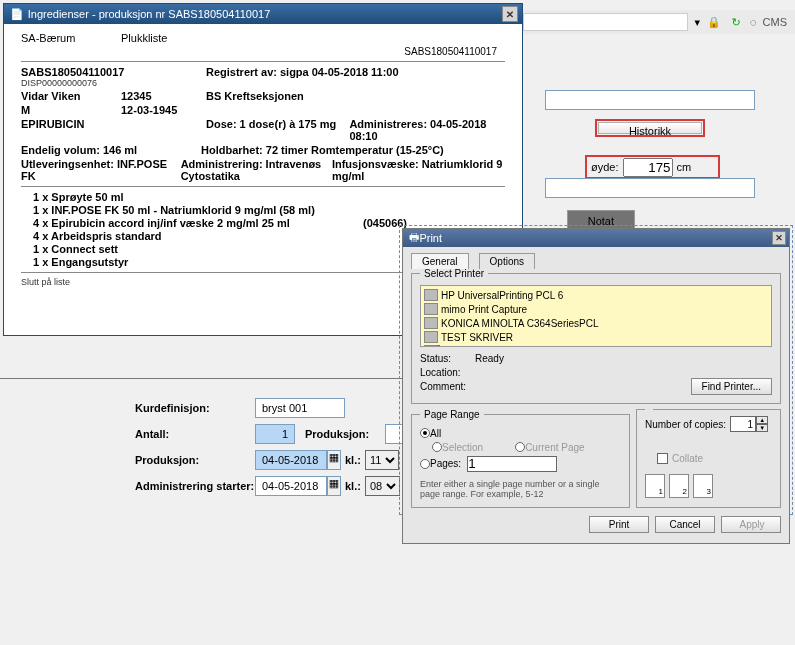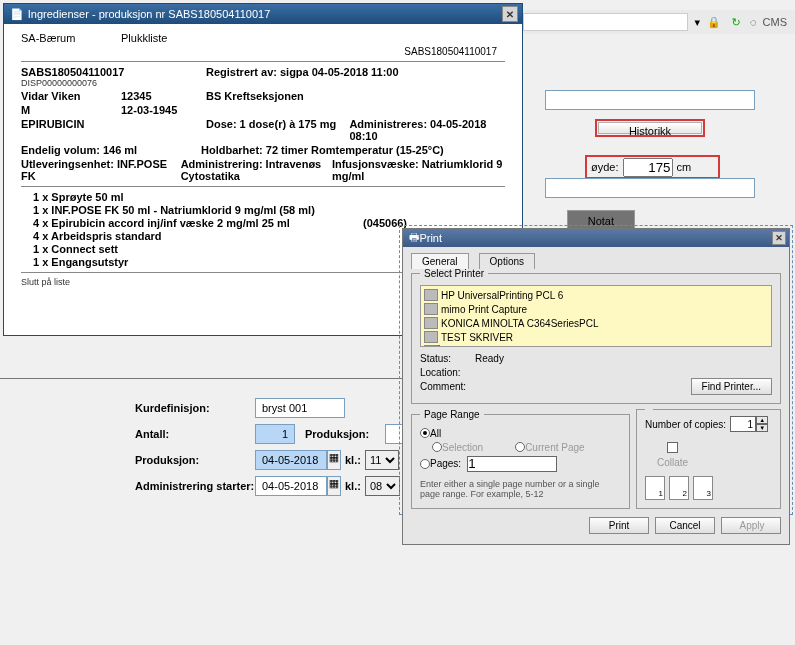--- a/index.html
+++ b/index.html
@@ -313,21 +313,21 @@
         <div style="display:flex; align-items:center; gap:4px;">
           <span>Number of copies:</span>
           <span class="spinner">
             <input type="text" value="1" style="">
             <span class="arrows">
                 <div>▲</div>
                 <div>▼</div>
               </span>
           </span>
         </div>
-        <div style="margin-top:10px;flex-direction:column;" class="checkbox disabled">
+        <div style="margin-top:21px;" class="checkbox disabled">
             <span class="box"></span>
             <span>Collate</span>
           </div>
         <div class="collate-icons">
           <div class="page-icon">1</div>
           <div class="page-icon">2</div>
           <div class="page-icon">3</div>
         </div>
       </fieldset>
     </div>

